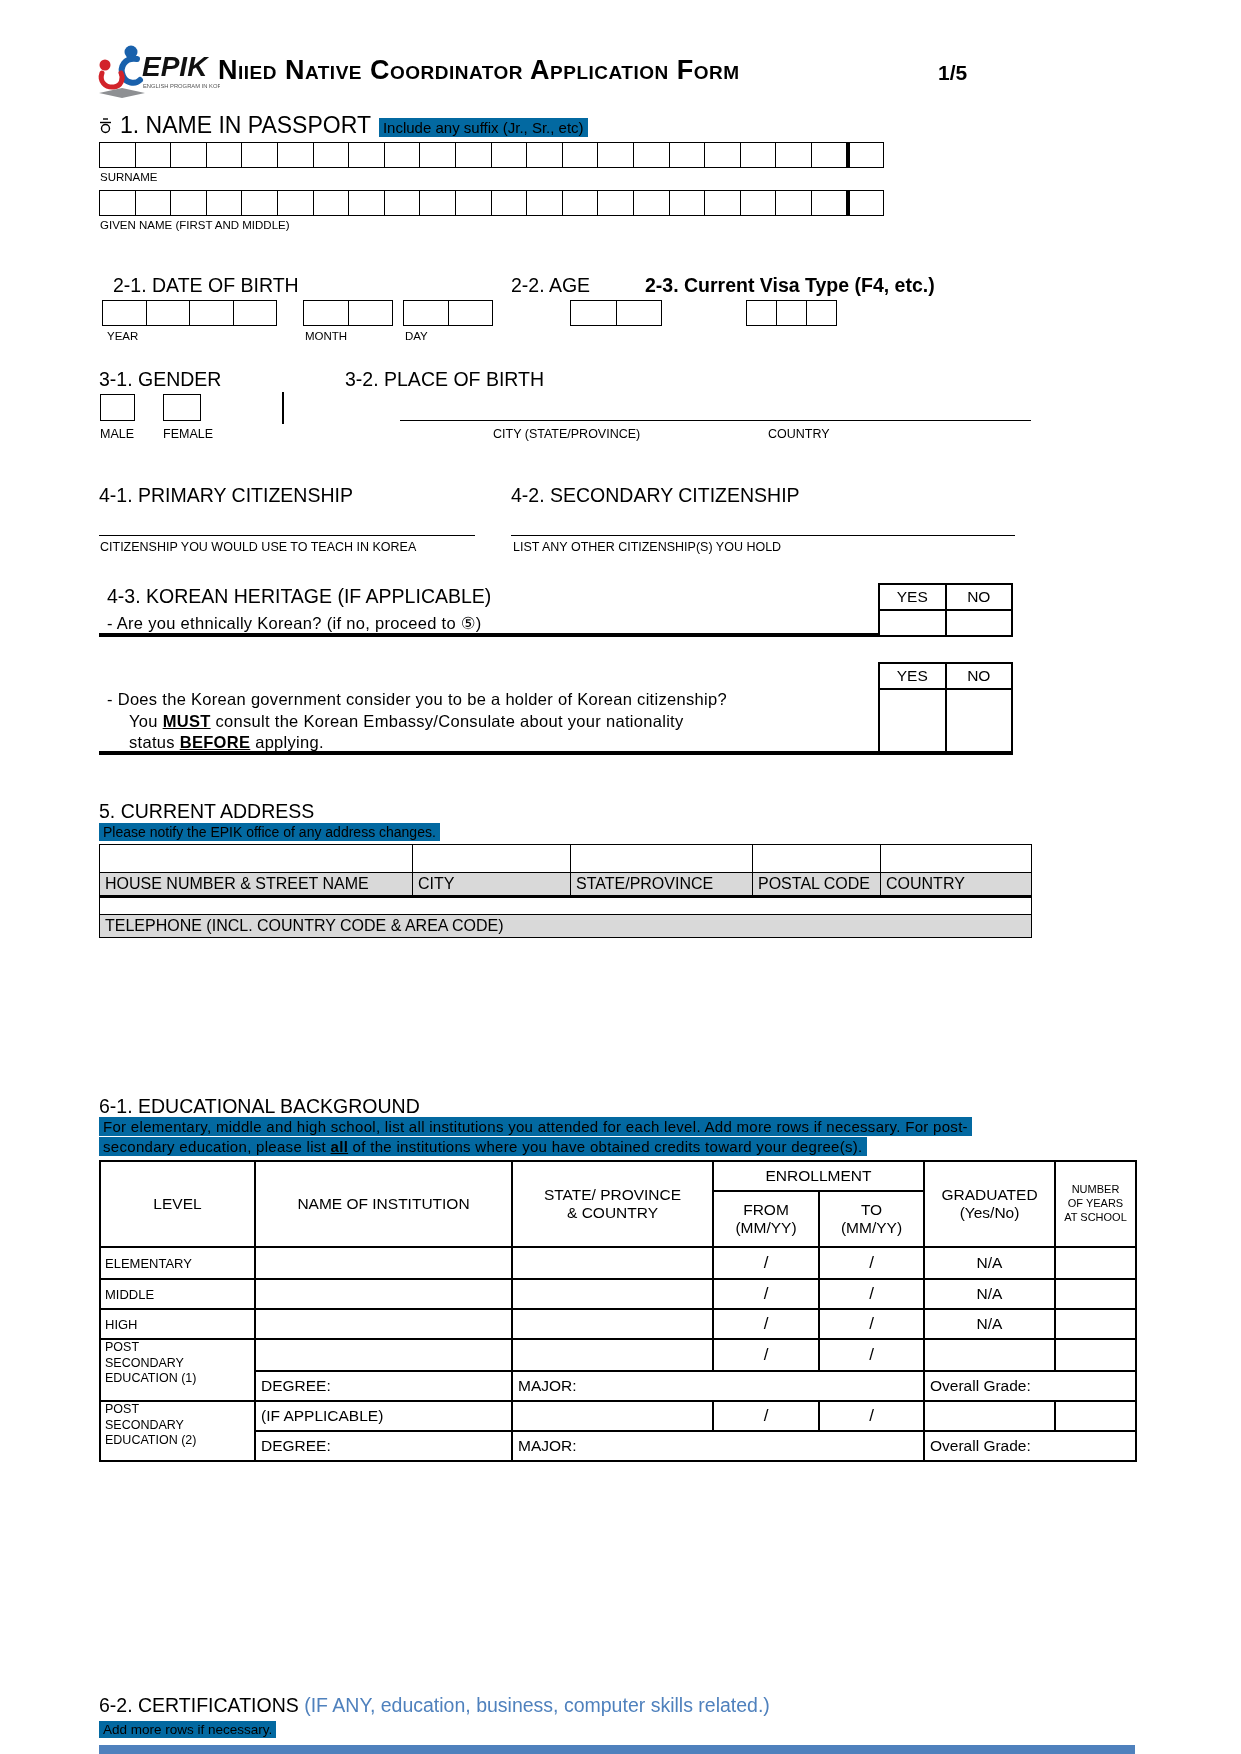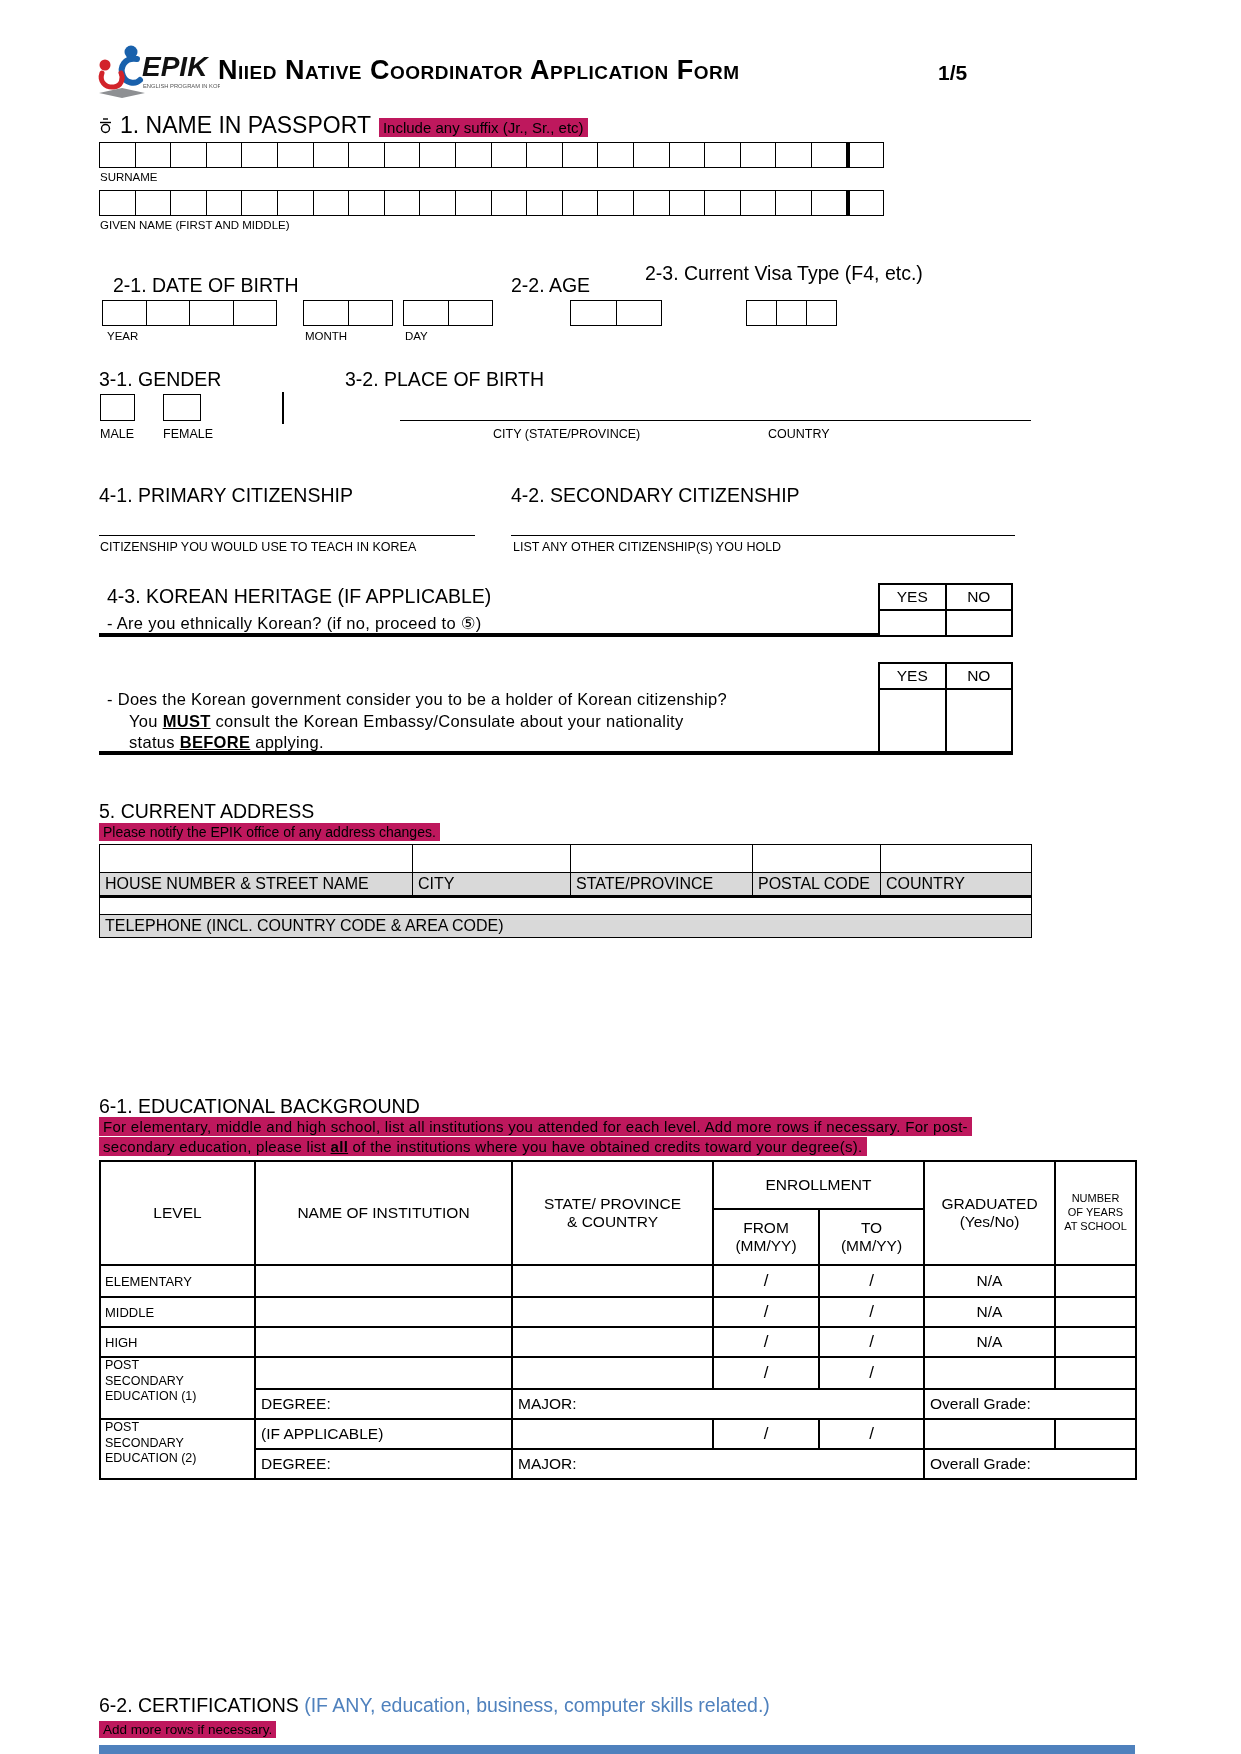--- a/index.html
+++ b/index.html
@@ -11,21 +11,21 @@
   }
   .abs { position: absolute; }
 
   
   .main-title { font-size: 27px; font-weight: bold; font-variant: small-caps; letter-spacing: 0.5px; white-space: nowrap; }
   .page-num { font-size: 21px; font-weight: bold; }
 
   
   .h1s { font-size: 23px; font-weight: 400; white-space: nowrap; }
   .h2  { font-size: 19.5px; font-weight: 400; white-space: nowrap; }
-  .hl  { background: #be185d; padding: 1px 4px; }
+  .hl  { background: #0369a1; padding: 1px 4px; }
   .slab { font-size: 11.5px; }
   .cap  { font-size: 12.5px; white-space: nowrap; }
 
   
   .cells { display: flex; border-left: 1.5px solid #000; }
   .cells .cell { flex: none; width: 35.6px; height: 26px;
     border-right: 1.5px solid #000; border-top: 1.5px solid #000; border-bottom: 1.5px solid #000; }
   .name-grid .cell:last-child { border-left: 3px solid #000; width: 37px; }
   .w43 .cell { width: 43.5px; } .w44 .cell { width: 44.5px; }
   .w45 .cell { width: 45.5px; } .w30 .cell { width: 30px; }
@@ -135,21 +135,21 @@
       <div class="cell"></div>
       <div class="cell"></div>
       <div class="cell"></div>
       <div class="cell"></div>
       <div class="cell"></div>
     </div>
   <div class="abs slab" style="left:100px; top:219px;">GIVEN NAME (FIRST AND MIDDLE)</div>
 
   <div class="abs h2" style="left:113px; top:274px;">2-1. DATE OF BIRTH</div>
   <div class="abs h2" style="left:511px; top:274px;">2-2. AGE</div>
-  <div class="abs h2" style="left:645px; top:262px;">2-3. Current Visa Type (F4, etc.)</div>
+  <div class="abs h2" style="left:645px; top:274px;font-weight:bold;">2-3. Current Visa Type (F4, etc.)</div>
 
   <div class="abs cells w43" style="left:102px; top:300px;">
       <div class="cell"></div>
       <div class="cell"></div>
       <div class="cell"></div>
       <div class="cell"></div>
     </div>
   <div class="abs cells w44" style="left:303px; top:300px;">
       <div class="cell"></div>
       <div class="cell"></div>
@@ -277,21 +277,21 @@
         <col style="width:105px">
         <col style="width:131px">
         <col style="width:81px">
       </colgroup>
     <tbody>
         <tr class="hdr">
       <td rowspan="2" style="text-align:center;">LEVEL</td>
       <td rowspan="2">NAME OF INSTITUTION</td>
       <td rowspan="2" class="pre">STATE/ PROVINCE
 &amp; COUNTRY</td>
-      <td colspan="2" style="height:48px;margin-left:14px;">ENROLLMENT</td>
+      <td colspan="2" style="height:30px;margin-left:14px;">ENROLLMENT</td>
       <td rowspan="2" class="pre">GRADUATED
 (Yes/No)</td>
       <td rowspan="2" class="pre yearshdr">NUMBER
 OF YEARS
 AT SCHOOL</td>
     </tr>
     <tr class="hdr">
       <td class="pre" style="height:56px;">FROM
 (MM/YY)</td>
       <td class="pre">TO

